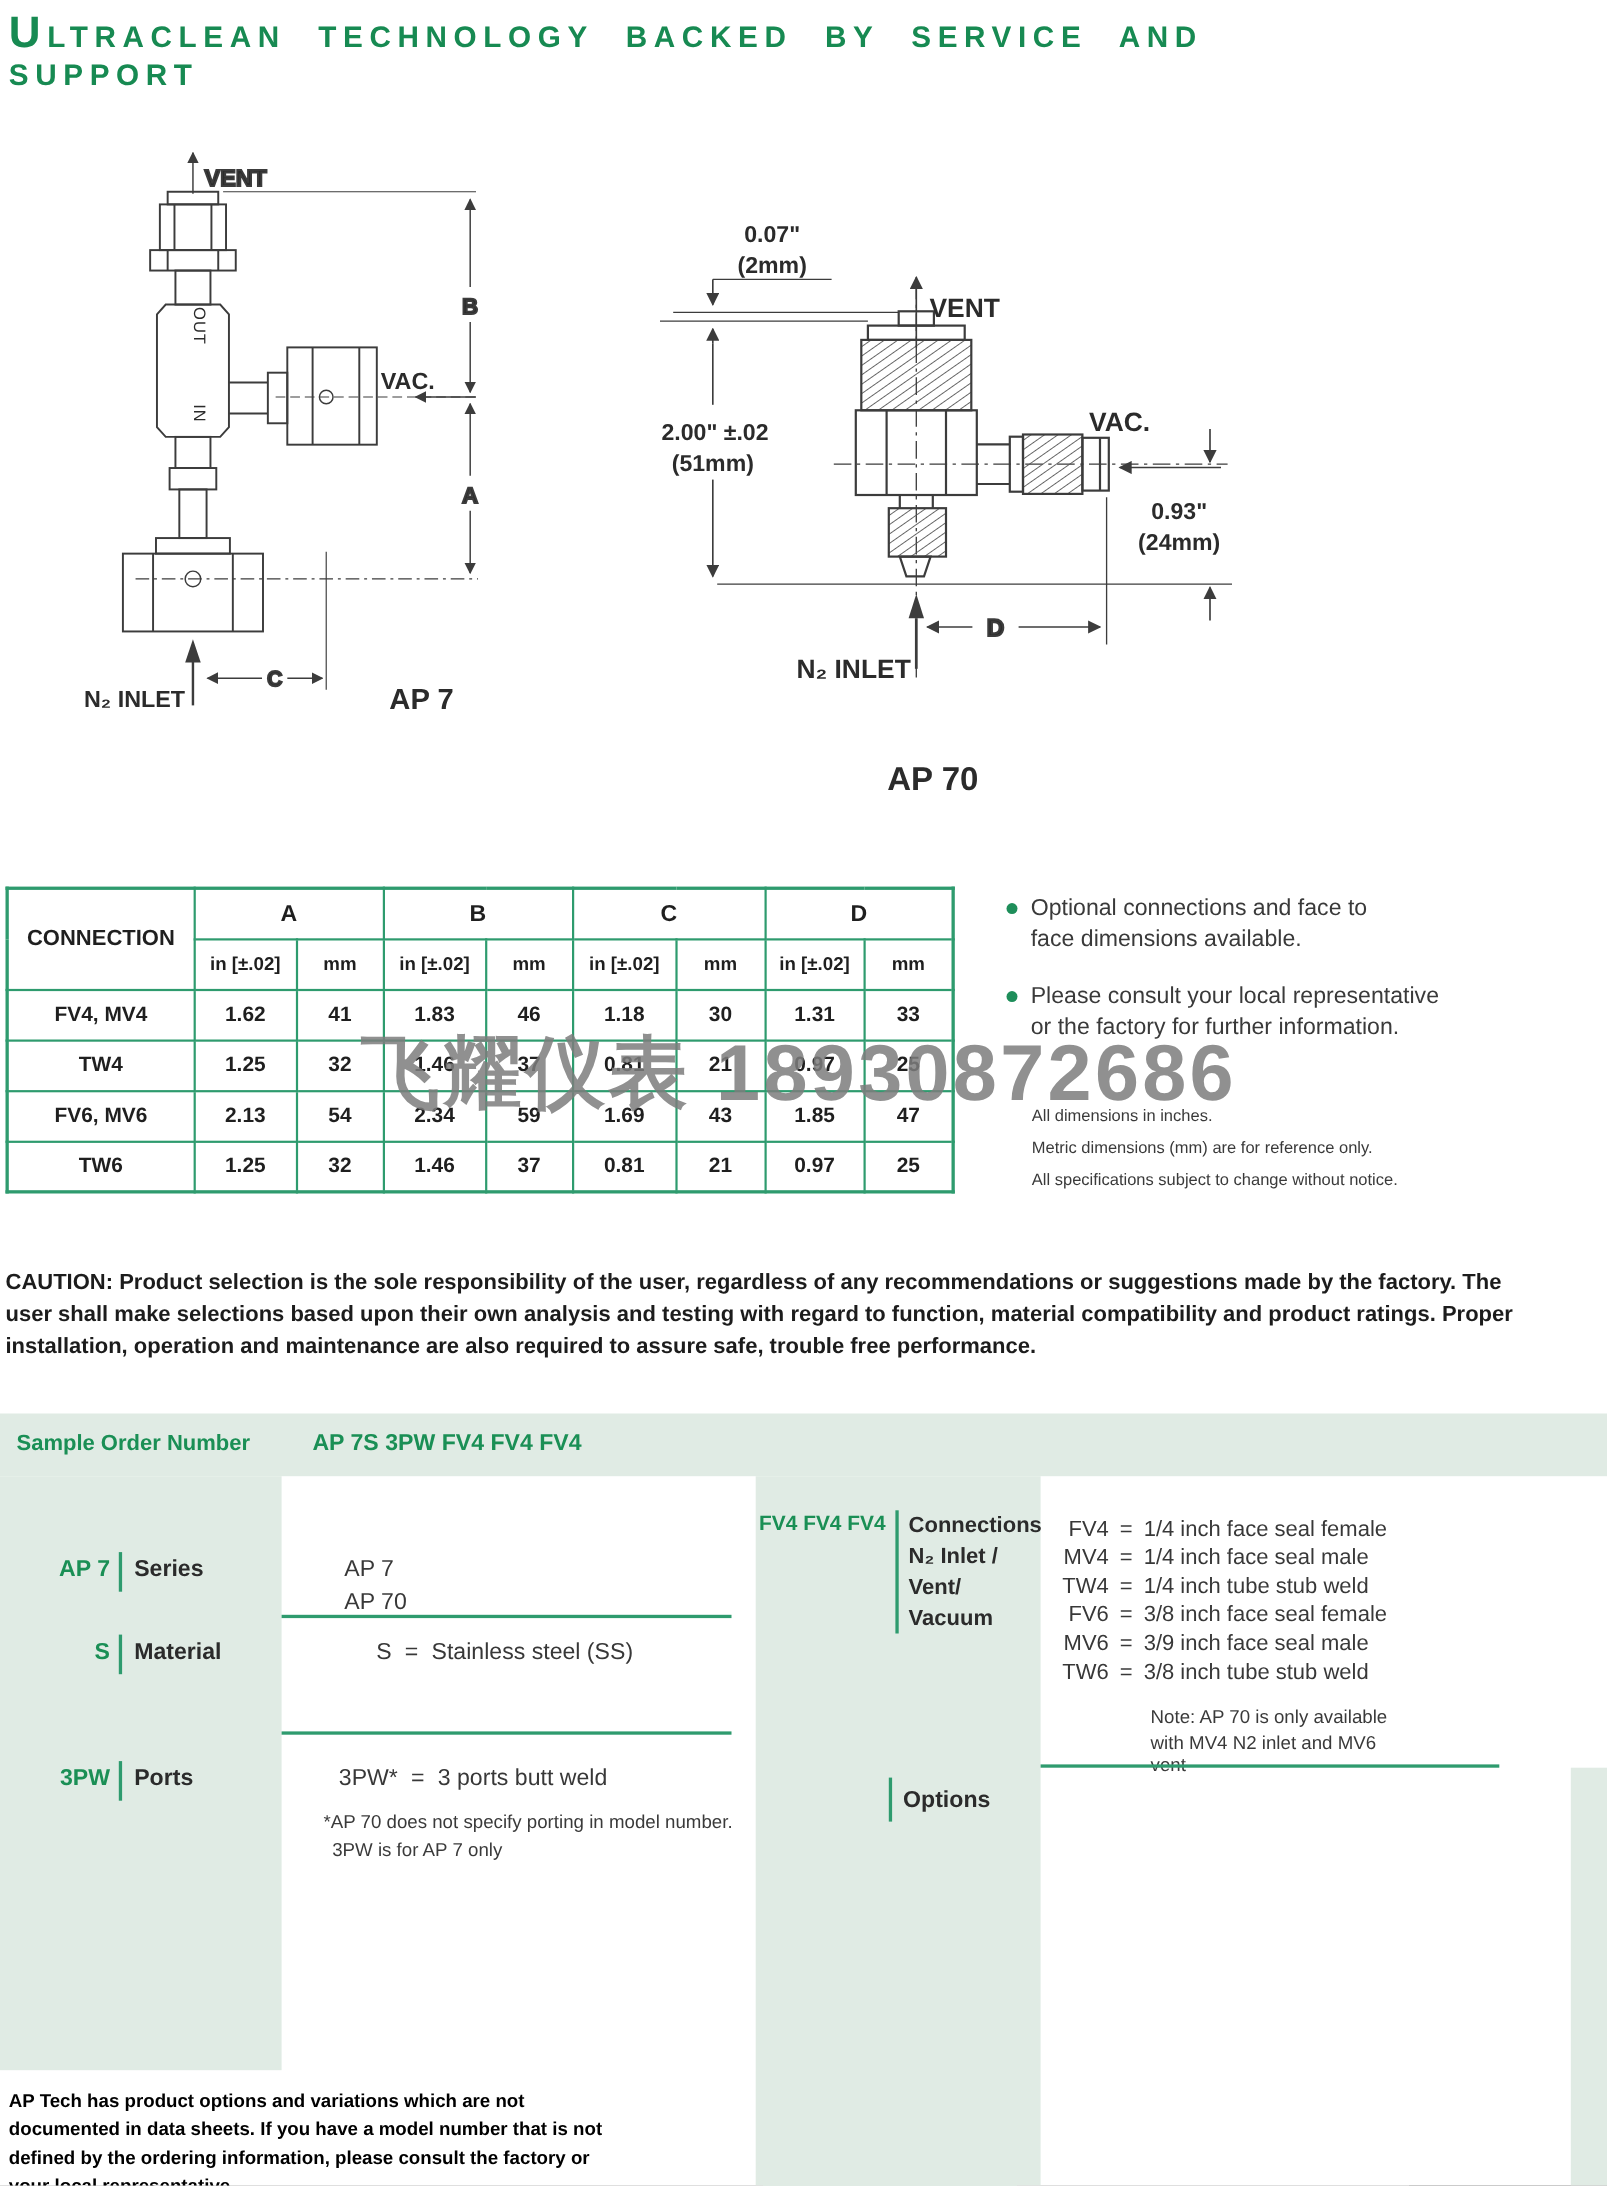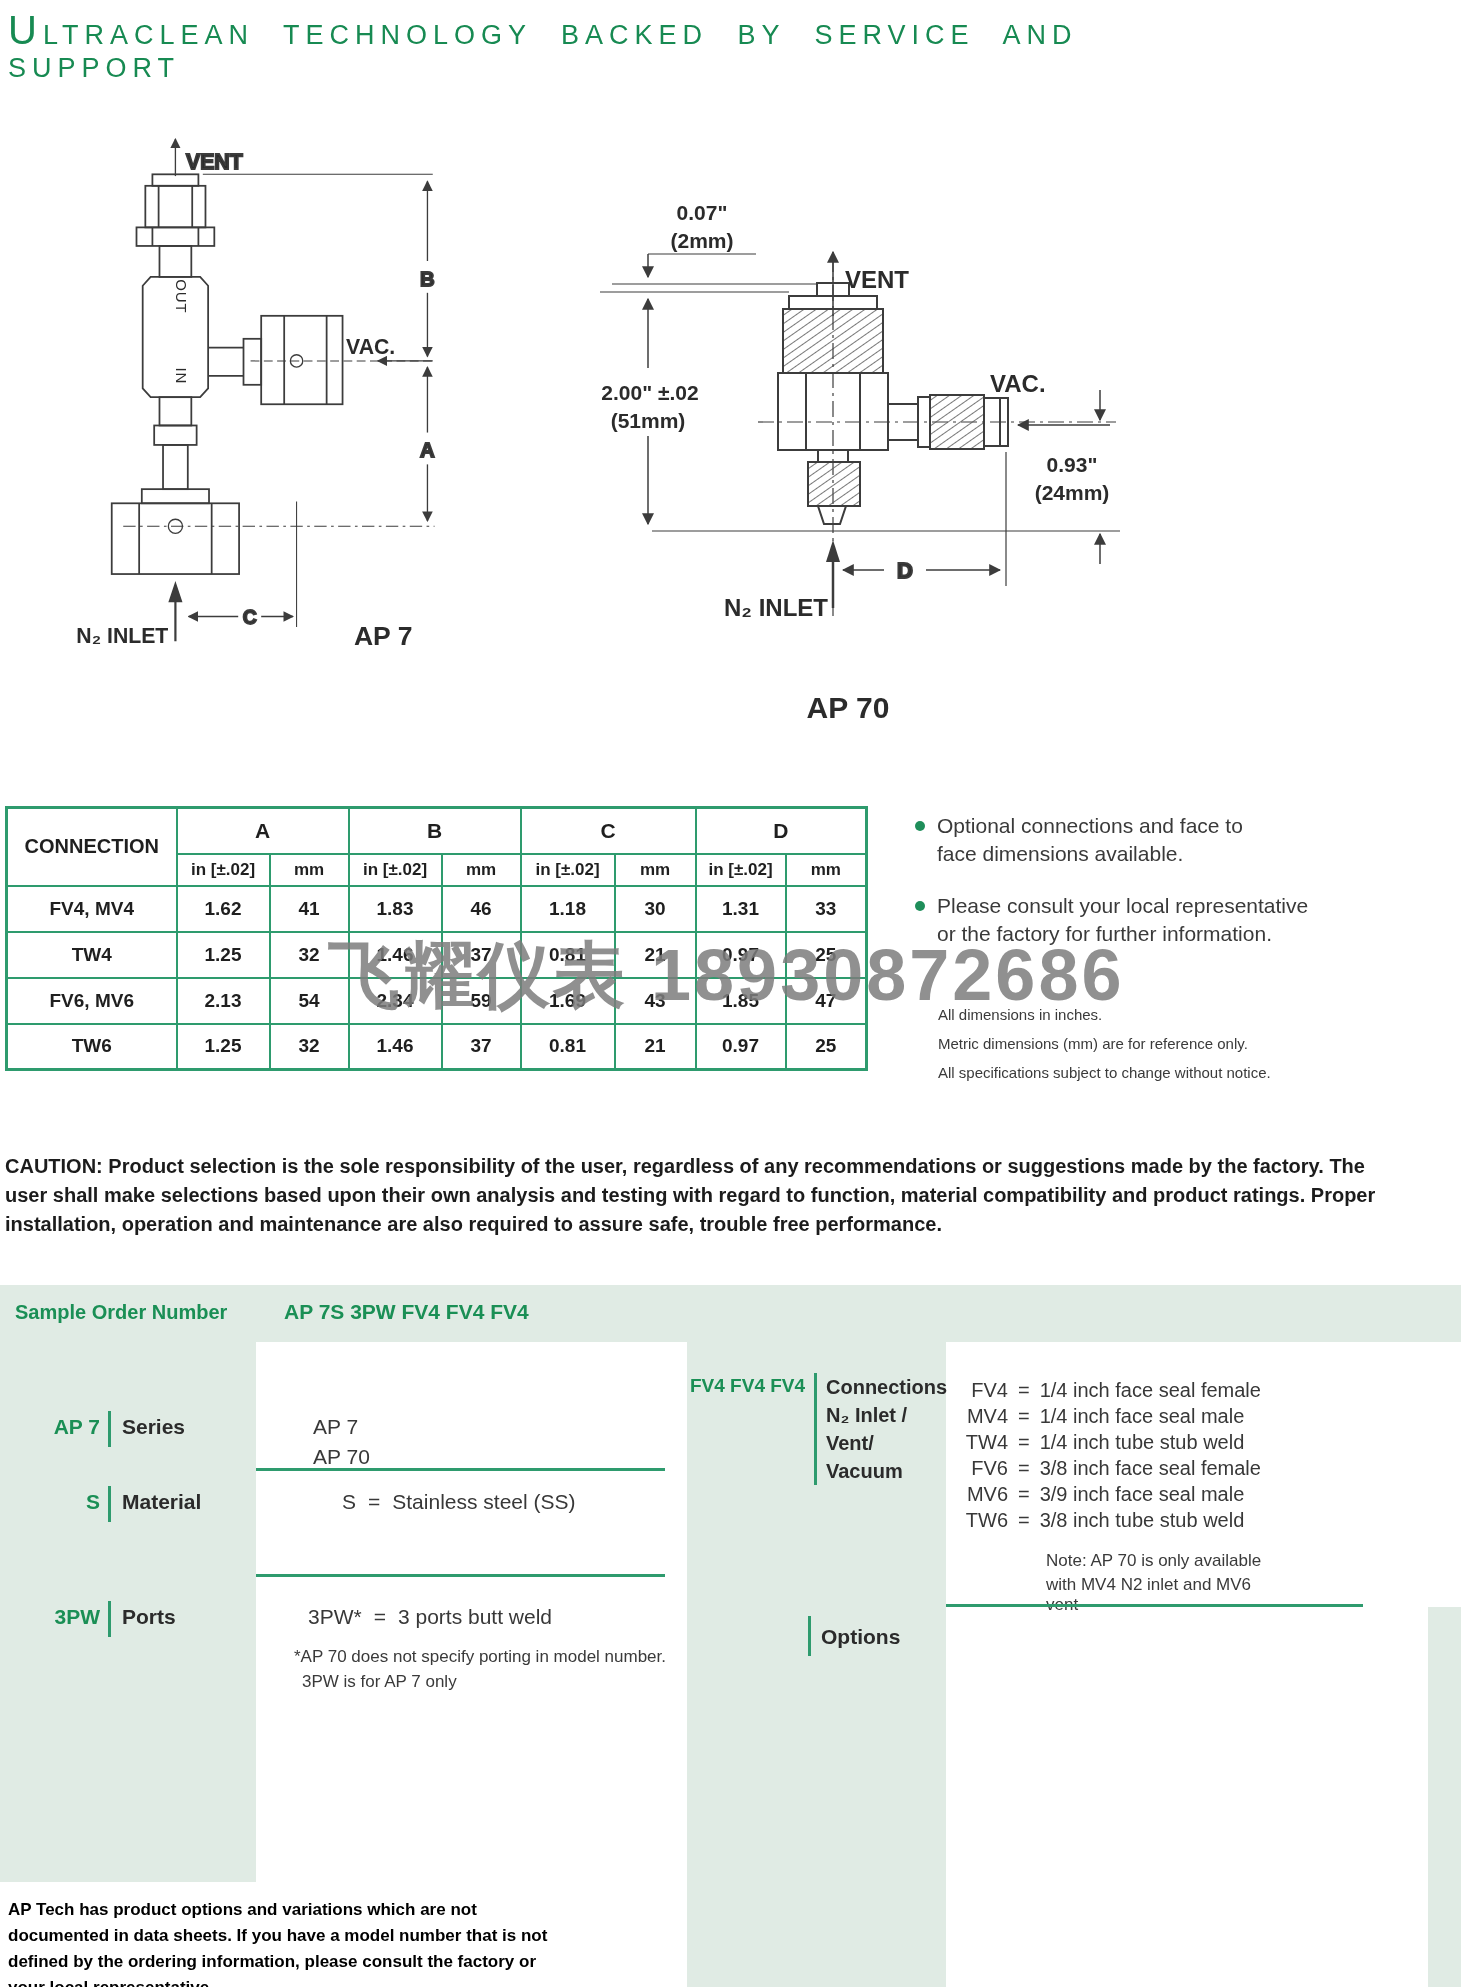--- a/index.html
+++ b/index.html
@@ -4,21 +4,21 @@
 <style>
   html,body{margin:0;padding:0;background:#888;}
   .page{
     position:relative;width:1461px;height:1987px;background:#ffffff;
     font-family:"Liberation Sans",sans-serif;overflow:hidden;margin:0 auto;
   }
   .abs{position:absolute;}
   
   .doc-title{
     left:8px;top:8px;width:1100px;
-    font-size:27px;font-weight:400;color:#178a52;
+    font-size:27px;font-weight:700;color:#178a52;
     letter-spacing:6px;word-spacing:16px;
   }
   .doc-title::first-letter{font-size:40px;}
   
   svg text{font-family:"Liberation Sans",sans-serif;fill:#2b2b2b;}
   .drw{stroke:#3c3c3c;stroke-width:2;fill:none;}
   .thin{stroke-width:1.2;}
   .dim{stroke-width:1.5;}
   
   table.dim-table{
@@ -224,21 +224,21 @@
         <col style="width:81px">
     </colgroup>
     <tbody>
         <tr style="height:46px">
       <th rowspan="2" class="th-conn">CONNECTION</th>
       <th colspan="2" class="th-grp">A</th>
       <th colspan="2" class="th-grp">B</th>
       <th colspan="2" class="th-grp">C</th>
       <th colspan="2" class="th-grp">D</th>
     </tr>
-    <tr style="height:32px">
+    <tr style="height:46px">
       <th class="th-sub">in [±.02]</th>
       <th class="th-sub">mm</th>
       <th class="th-sub">in [±.02]</th>
       <th class="th-sub">mm</th>
       <th class="th-sub">in [±.02]</th>
       <th class="th-sub">mm</th>
       <th class="th-sub">in [±.02]</th>
       <th class="th-sub">mm</th>
     </tr>
     <tr style="height:46px">

